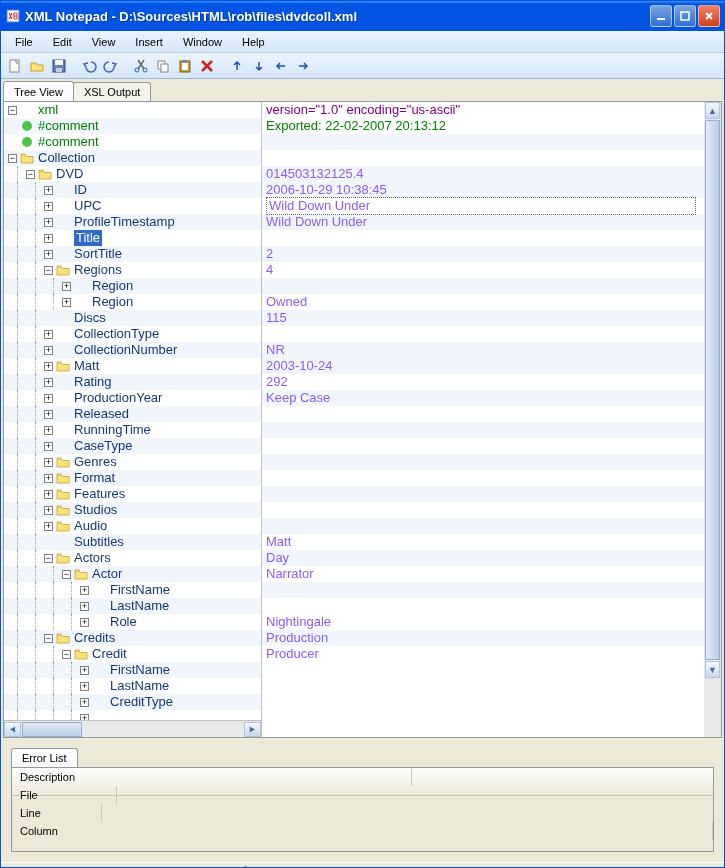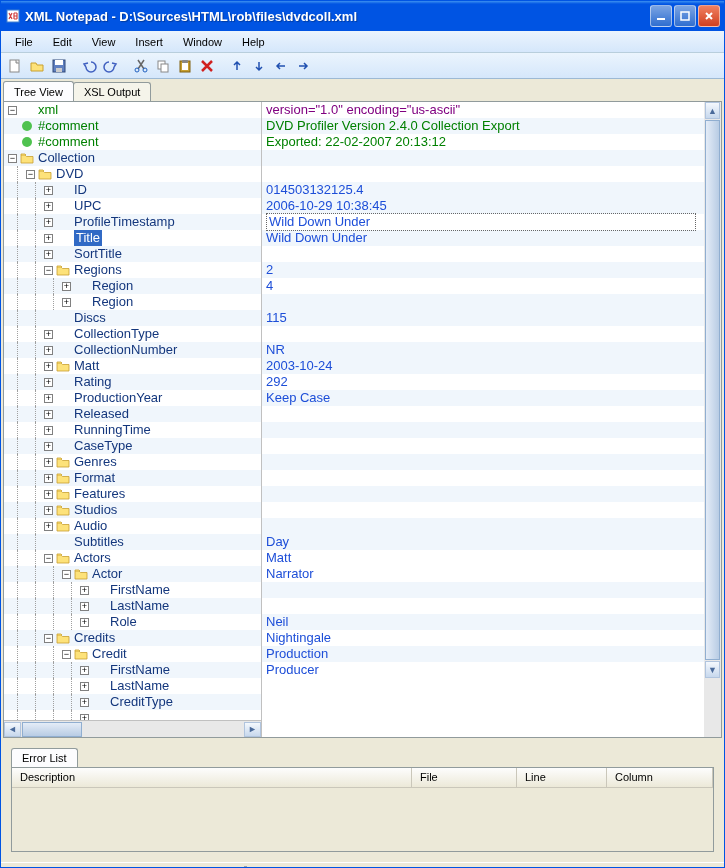--- a/index.html
+++ b/index.html
@@ -30,33 +30,33 @@
 .exp.none { border: none; background: transparent; }
 .nodeicon { width: 14px; height: 14px; margin-right: 4px; display: inline-flex; align-items: center; justify-content: center; flex-shrink: 0; }
 .nodeicon.folder svg { fill: #fde27a; stroke: #c8a030; }
 .nodeicon.element svg circle { fill: url(#sphere); }
 .nodeicon.xml svg { fill: #3b8f3b; }
 .nodeicon.green svg circle { fill: #4fc24f; }
 .nodename { color: #14377d; }
 .nodename.selected { background: #316ac5; color: white; padding: 0 2px; }
 .val-xml { color: #800080; }
 .val-comment { color: #008000; }
-.val-text { color: #1d4ed8; }
+.val-text { color: #8b5cf6; }
 .val-selected { border: 1px dotted #666; margin: 0; padding: 0 2px; width: calc(100% - 8px); }
 .hscroll { height: 17px; background: #e8e8e8; border-top: 1px solid #c0c0c0; display: flex; align-items: center; }
 .hscroll .arrow { width: 17px; height: 15px; background: linear-gradient(#f4f8fd,#c7d8ed); border:1px solid #b0c4de; display:flex;align-items:center;justify-content:center;font-size:9px;color:#4a6a9a;cursor:default;}
 .hscroll .thumb { width: 60px; height: 15px; background: linear-gradient(#e4ecf7,#b8cce4); border:1px solid #90aed0; margin-left:1px; cursor:default;}
 .hscroll .track { flex: 1; }
 .vscroll { width: 17px; background: #e8e8e8; position: absolute; right: 0; top: 0; bottom: 0; display: flex; flex-direction: column; }
 .vscroll .arrow { height: 17px; width:15px; background: linear-gradient(#f4f8fd,#c7d8ed); border:1px solid #b0c4de; display:flex;align-items:center;justify-content:center;font-size:9px;color:#4a6a9a;cursor:default;margin:0 auto;}
 .vscroll .thumb { width: 15px; flex: 1; max-height: 540px; background: linear-gradient(to right,#e4ecf7,#b8cce4); border:1px solid #90aed0; margin:1px auto; cursor:default;}
 .errorpanel { margin: 10px; }
 .errortab { display: inline-block; padding: 3px 10px; font-size: 11px; border: 1px solid #919b9c; border-bottom:none; background: #fcfcfe; border-radius: 3px 3px 0 0;}
 .errorlist { border: 1px solid #919b9c; height: 85px; background: #ece9d8; }
-.errhdr { display: flex; height: 20px; background: linear-gradient(#fdfdfd,#ece9d8); font-size: 11px; border-bottom: 1px solid #cac7ba;}
+.errhdr { display: flex; height: 28px; background: linear-gradient(#fdfdfd,#ece9d8); font-size: 11px; border-bottom: 1px solid #cac7ba; flex-direction: column;}
 .errhdr div { border-right: 1px solid #cac7ba; padding: 3px 8px; }
 .status { height: 20px; background: #ece9d8; font-size: 11px; padding: 3px 6px; border-top: 1px solid #fff; display:flex;}
 .status .cell { border-right: 3px solid #a3a3a3; padding-right: 20px; min-width:240px;}
 .indent { display:inline-block; flex-shrink:0; height:16px; position:relative;}
 .indent::before { content:''; position:absolute; left:50%; top:0; bottom:0; border-left:1px dotted #a0a0a0;}
 .valuepane-inner { position:absolute; left:0; right:17px; top:0; }
 defs { display:none;}
 </style>
 </head>
 <body>
@@ -656,23 +656,20 @@
       <div class="thumb"></div>
       <div class="track"></div>
       <div class="arrow">►</div>
     </div>
   </div>
   <div class="valuepane">
     <div class="valuepane-inner" id="value-rows">
         <div class="row">
           <span class="val-xml">version="1.0" encoding="us-ascii"</span>
         </div>
-        <div class="row alt">
-          <span class="val-comment">DVD Profiler Version 2.4.0 Collection Export</span>
-        </div>
         <div class="row">
           <span class="val-comment">Exported: 22-02-2007 20:13:12</span>
         </div>
         <div class="row alt">
           <span class="val-text"></span>
         </div>
         <div class="row">
           <span class="val-text"></span>
         </div>
         <div class="row alt">
@@ -692,20 +689,23 @@
         </div>
         <div class="row alt">
           <span class="val-text">2</span>
         </div>
         <div class="row">
           <span class="val-text">4</span>
         </div>
         <div class="row alt">
           <span class="val-text"></span>
         </div>
+        <div class="row">
+          <span class="val-text">Owned</span>
+        </div>
         <div class="row alt">
           <span class="val-text">115</span>
         </div>
         <div class="row">
           <span class="val-text"></span>
         </div>
         <div class="row alt">
           <span class="val-text">NR</span>
         </div>
         <div class="row alt">
@@ -734,37 +734,34 @@
         </div>
         <div class="row alt">
           <span class="val-text"></span>
         </div>
         <div class="row">
           <span class="val-text"></span>
         </div>
         <div class="row alt">
           <span class="val-text"></span>
         </div>
+        <div class="row">
+          <span class="val-text">Matt</span>
+        </div>
         <div class="row alt">
           <span class="val-text">Day</span>
         </div>
         <div class="row">
-          <span class="val-text">Matt</span>
-        </div>
-        <div class="row">
           <span class="val-text">Narrator</span>
         </div>
         <div class="row alt">
           <span class="val-text"></span>
         </div>
         <div class="row">
           <span class="val-text"></span>
-        </div>
-        <div class="row alt">
-          <span class="val-text">Neil</span>
         </div>
         <div class="row">
           <span class="val-text">Nightingale</span>
         </div>
         <div class="row alt">
           <span class="val-text">Production</span>
         </div>
         <div class="row">
           <span class="val-text">Producer</span>
         </div>

